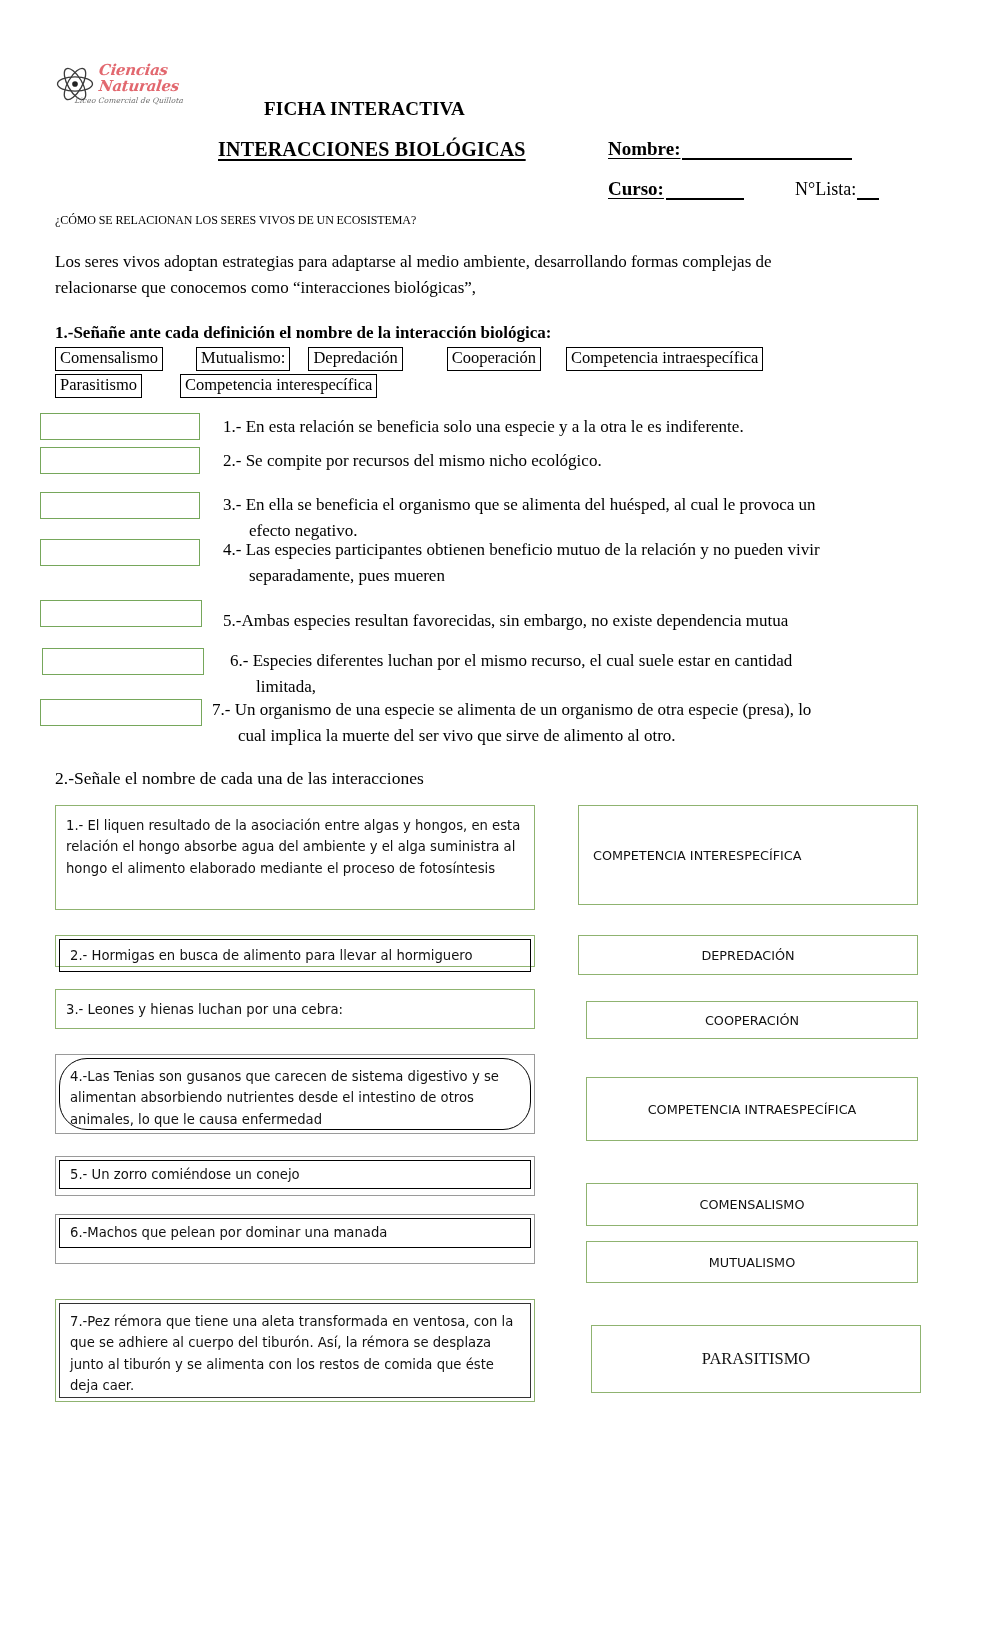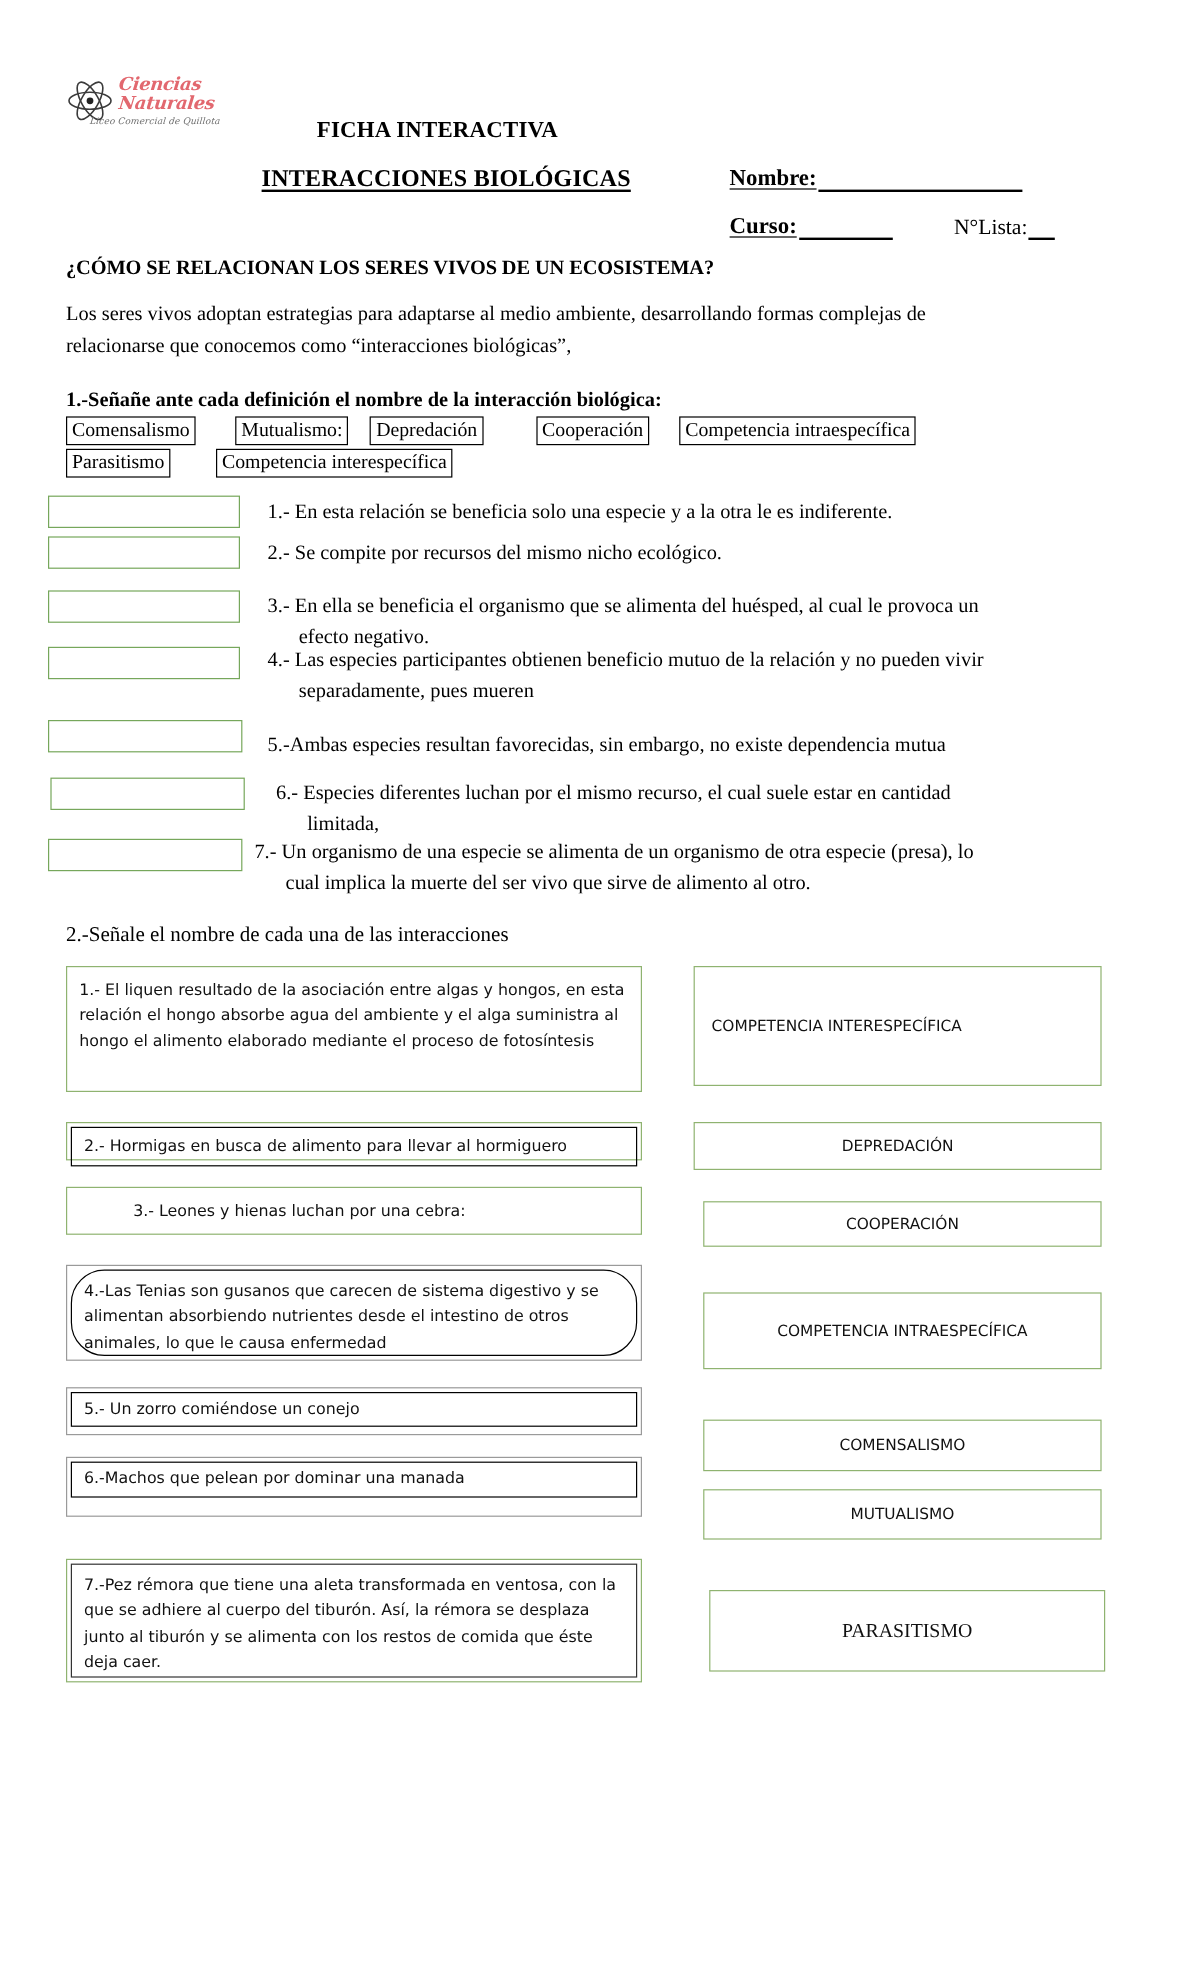--- a/index.html
+++ b/index.html
@@ -82,23 +82,22 @@
     left: 795px; top: 179px;
     font-size: 18px;
     display: flex; align-items: flex-end;
   }
   .field-lista .line { display: inline-block; width: 22px; border-bottom: 2px solid #000; height: 18px; margin-left: 1px; }
 
   
   .q-heading {
     position: absolute;
     left: 55px; top: 213px;
-    font-size: 17px;
+    font-size: 12px;
     letter-spacing: -0.1px;
-    font-weight: bold;
   }
   .intro {
     position: absolute;
     left: 55px; top: 249px;
     width: 800px;
     font-size: 17px;
     line-height: 1.55;
   }
   .sec1-heading {
     position: absolute;
@@ -287,21 +286,21 @@
 <div class="match-left">
 
   <div class="mbox" style="height:105px; margin-bottom:25px;">
     <div class="plain">1.- El liquen resultado de la asociación entre algas y hongos, en esta relación el hongo absorbe agua del ambiente y el alga suministra al hongo el alimento elaborado mediante el proceso de fotosíntesis</div>
   </div>
 
   <div class="mbox" style="height:32px; margin-bottom:22px;">
     <div class="inner" style="padding:5px 9px 5px 10px;">2.- Hormigas en busca de alimento para llevar al hormiguero</div>
   </div>
 
-  <div class="mbox" style="height:40px; margin-bottom:25px;padding-left:45px;">
+  <div class="mbox" style="height:40px; margin-bottom:25px;">
     <div class="plain" style="padding:9px 10px;">3.- Leones y hienas luchan por una cebra:</div>
   </div>
 
   <div class="mbox" style="height:80px; margin-bottom:22px; border-color:#9a9a9a;">
     <div class="inner" style="height:72px;border-radius:28px;">4.-Las Tenias son gusanos que carecen de sistema digestivo y se alimentan absorbiendo nutrientes desde el intestino de otros animales, lo que le causa enfermedad</div>
   </div>
 
   <div class="mbox" style="height:40px; margin-bottom:18px; border-color:#9a9a9a;">
     <div class="inner" style="padding:3px 9px 3px 10px;">5.- Un zorro comiéndose un conejo</div>
   </div>

